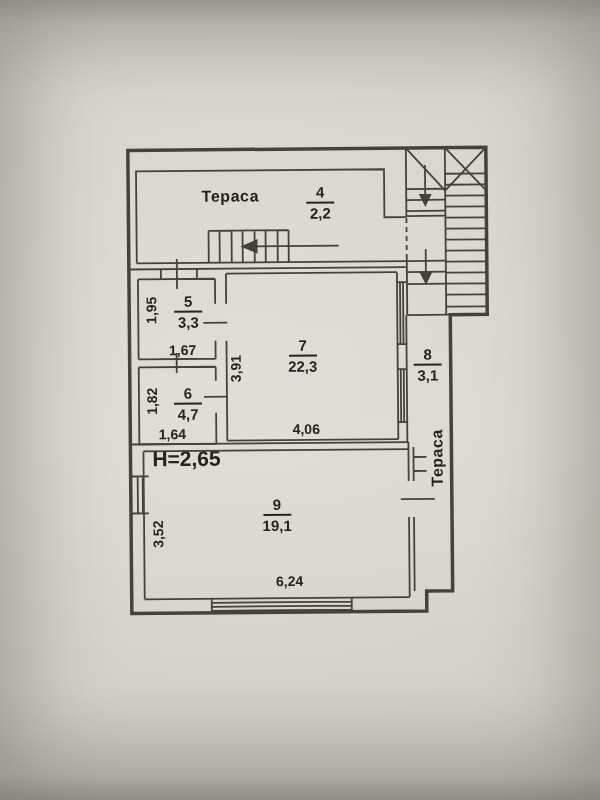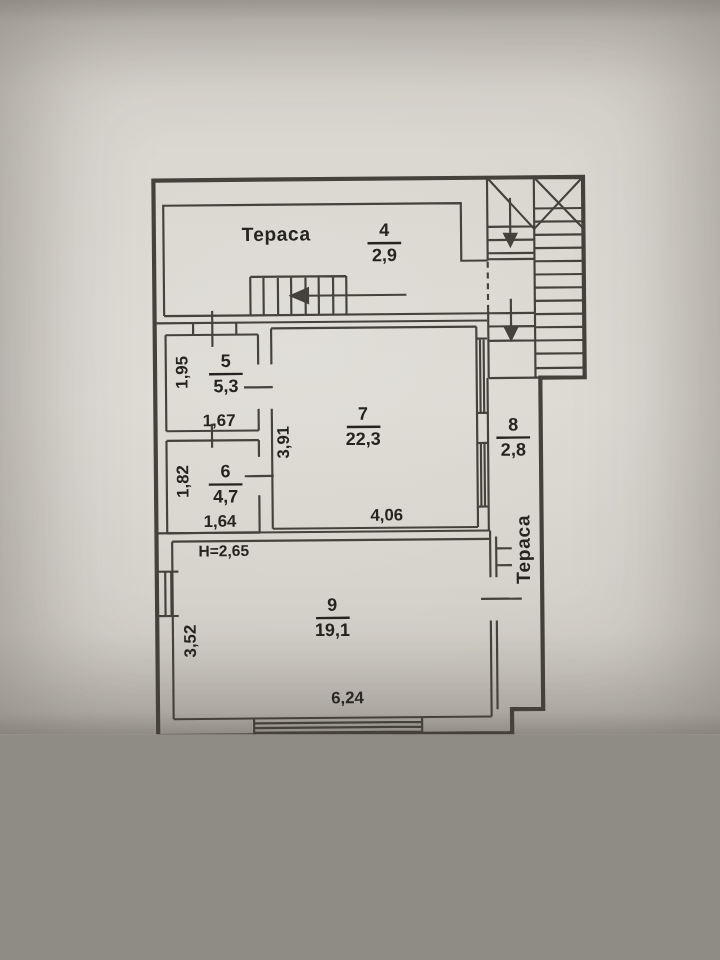--- a/index.html
+++ b/index.html
@@ -1,27 +1,27 @@
 <!DOCTYPE html>
 <html style="--paper: #d7d4cd; --line: #45423c; --text: #262420;"><head>
 <meta charset="utf-8">
 <style>
   html,body{margin:0;padding:0;background:#8f8c86;}
   .photo{
-    position:relative;width:600px;height:612px;overflow:hidden;
+    position:relative;width:600px;height:800px;overflow:hidden;
     background:
       radial-gradient(120% 90% at 42% 46%, rgba(255,255,255,0.16), rgba(255,255,255,0) 55%),
       linear-gradient(180deg,#b4b1aa 0,#ccc9c2 3%,#d7d4cd 12%,#dbd8d1 55%,#d3d0c9 86%,#c3c0b9 97%,#a8a59e 100%);
     font-family:"Liberation Sans", sans-serif;
   }
   .vignette{position:absolute;inset:0;box-shadow:inset 0 0 95px 18px rgba(70,66,58,.38);pointer-events:none;}
   .plan{position:absolute;inset:0;transform:rotate(-0.5deg);transform-origin:300px 400px;color:var(--text,#262420);}
   svg{position:absolute;left:0;top:0;color:var(--line,#45423c);}
   .lbl{position:absolute;transform:translate(-50%,-50%);white-space:nowrap;
-       font-weight:bold;font-size:13px;color:var(--text,#262420);}
+       font-weight:bold;font-size:21px;color:var(--text,#262420);}
   .big{font-size:16px;letter-spacing:.5px;}
   .rot{transform:translate(-50%,-50%) rotate(-90deg);}
   .frac{position:absolute;transform:translate(-50%,-50%);display:flex;flex-direction:column;align-items:center;
         font-weight:bold;font-size:15px;color:var(--text,#262420);line-height:1.05;}
   .frac .num{border-bottom:2px solid var(--text,#262420);padding:0 7px 1px;margin-bottom:2px;min-width:14px;text-align:center;}
   .dim{font-size:14px;}
 </style>
 </head>
 <body>
 
@@ -97,47 +97,47 @@
         <g>
           <path d="M210 598 V612 M350 598 V612 M210 602 H350 M210 606 H350 M210 610 H350"></path>
         </g>
       </g>
     </svg>
 
     <div class="lbl big" style="left:232px;top:196px;">Тераса</div>
 
     <div class="frac" style="left:322px;top:203px;">
       <div class="num">4</div>
-      <div class="den">2,9</div>
+      <div class="den">2,2</div>
     </div>
 
     <div class="frac" style="left:189px;top:311px;">
       <div class="num">5</div>
-      <div class="den">5,3</div>
+      <div class="den">3,3</div>
     </div>
     <div class="lbl dim rot" style="left:152px;top:309px;">1,95</div>
     <div class="lbl dim" style="left:183px;top:349px;">1,67</div>
 
     <div class="frac" style="left:188px;top:403px;">
       <div class="num">6</div>
       <div class="den">4,7</div>
     </div>
     <div class="lbl dim rot" style="left:152px;top:400px;">1,82</div>
-    <div class="lbl dim" style="left:183px;top:433px;">1,64</div>
+    <div class="lbl dim" style="left:172px;top:433px;">1,64</div>
 
     <div class="frac" style="left:303px;top:356px;">
       <div class="num">7</div>
       <div class="den">22,3</div>
     </div>
     <div class="lbl dim rot" style="left:236px;top:368px;">3,91</div>
-    <div class="lbl dim" style="left:322px;top:429px;">4,06</div>
+    <div class="lbl dim" style="left:306px;top:429px;">4,06</div>
 
     <div class="frac" style="left:428px;top:366px;">
       <div class="num">8</div>
-      <div class="den">2,8</div>
+      <div class="den">3,1</div>
     </div>
 
     <div class="lbl" style="left:186px;top:458px;">H=2,65</div>
 
     <div class="frac" style="left:276px;top:515px;">
       <div class="num">9</div>
       <div class="den">19,1</div>
     </div>
     <div class="lbl dim rot" style="left:157px;top:533px;">3,52</div>
     <div class="lbl dim" style="left:288px;top:581px;text-align:right;">6,24</div>

